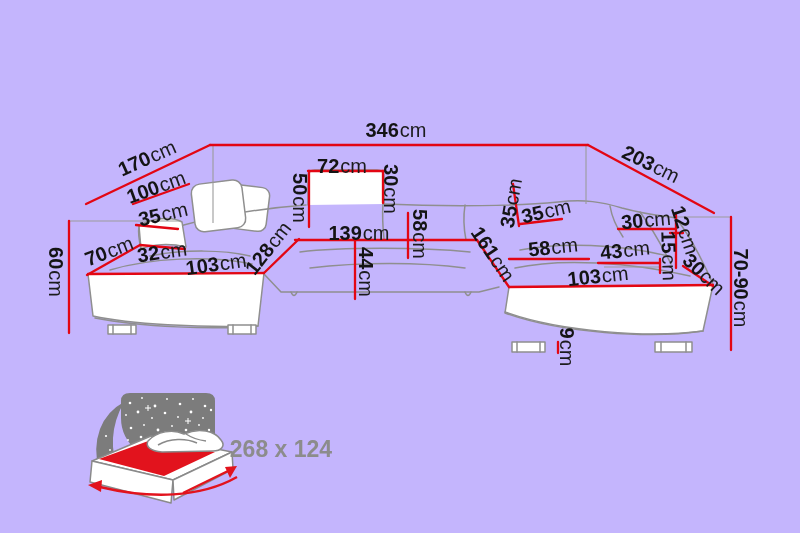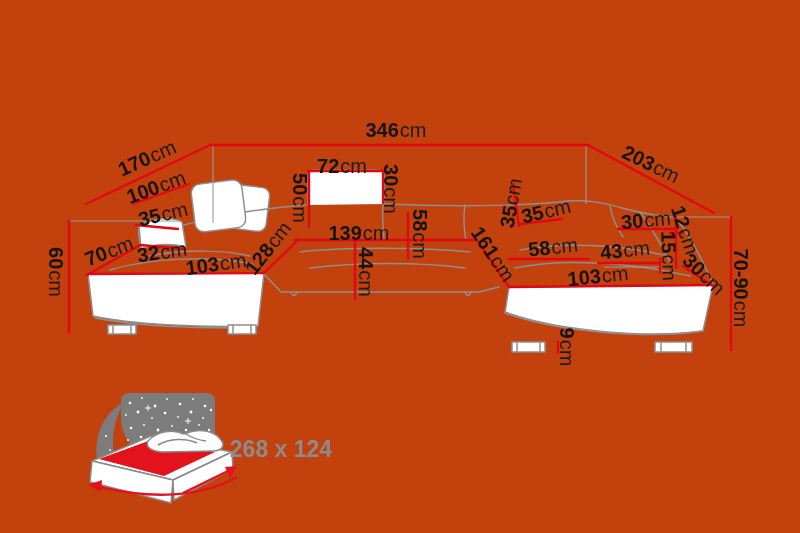--- a/index.html
+++ b/index.html
@@ -1,16 +1,16 @@
 <!DOCTYPE html>
 <html><head>
 <meta charset="utf-8">
 <style>
   html,body{margin:0;padding:0;background:#ffffff;}
-  .stage{width:800px;height:533px;position:relative;background:#c2410c;overflow:hidden;
+  .stage{width:800px;height:533px;position:relative;background:#c4b5fd;overflow:hidden;
          font-family:"Liberation Sans", sans-serif;}
   svg{display:block;}
   text{font-family:"Liberation Sans", sans-serif;}
   .dim-label .num{font-weight:bold;fill:#141414;}
   .dim-label .unit{font-weight:normal;fill:#1c1c1c;}
   .bed-size{font-weight:bold;fill:#8c8c8c;font-size:23px;}
 </style>
 </head>
 <body>
 

